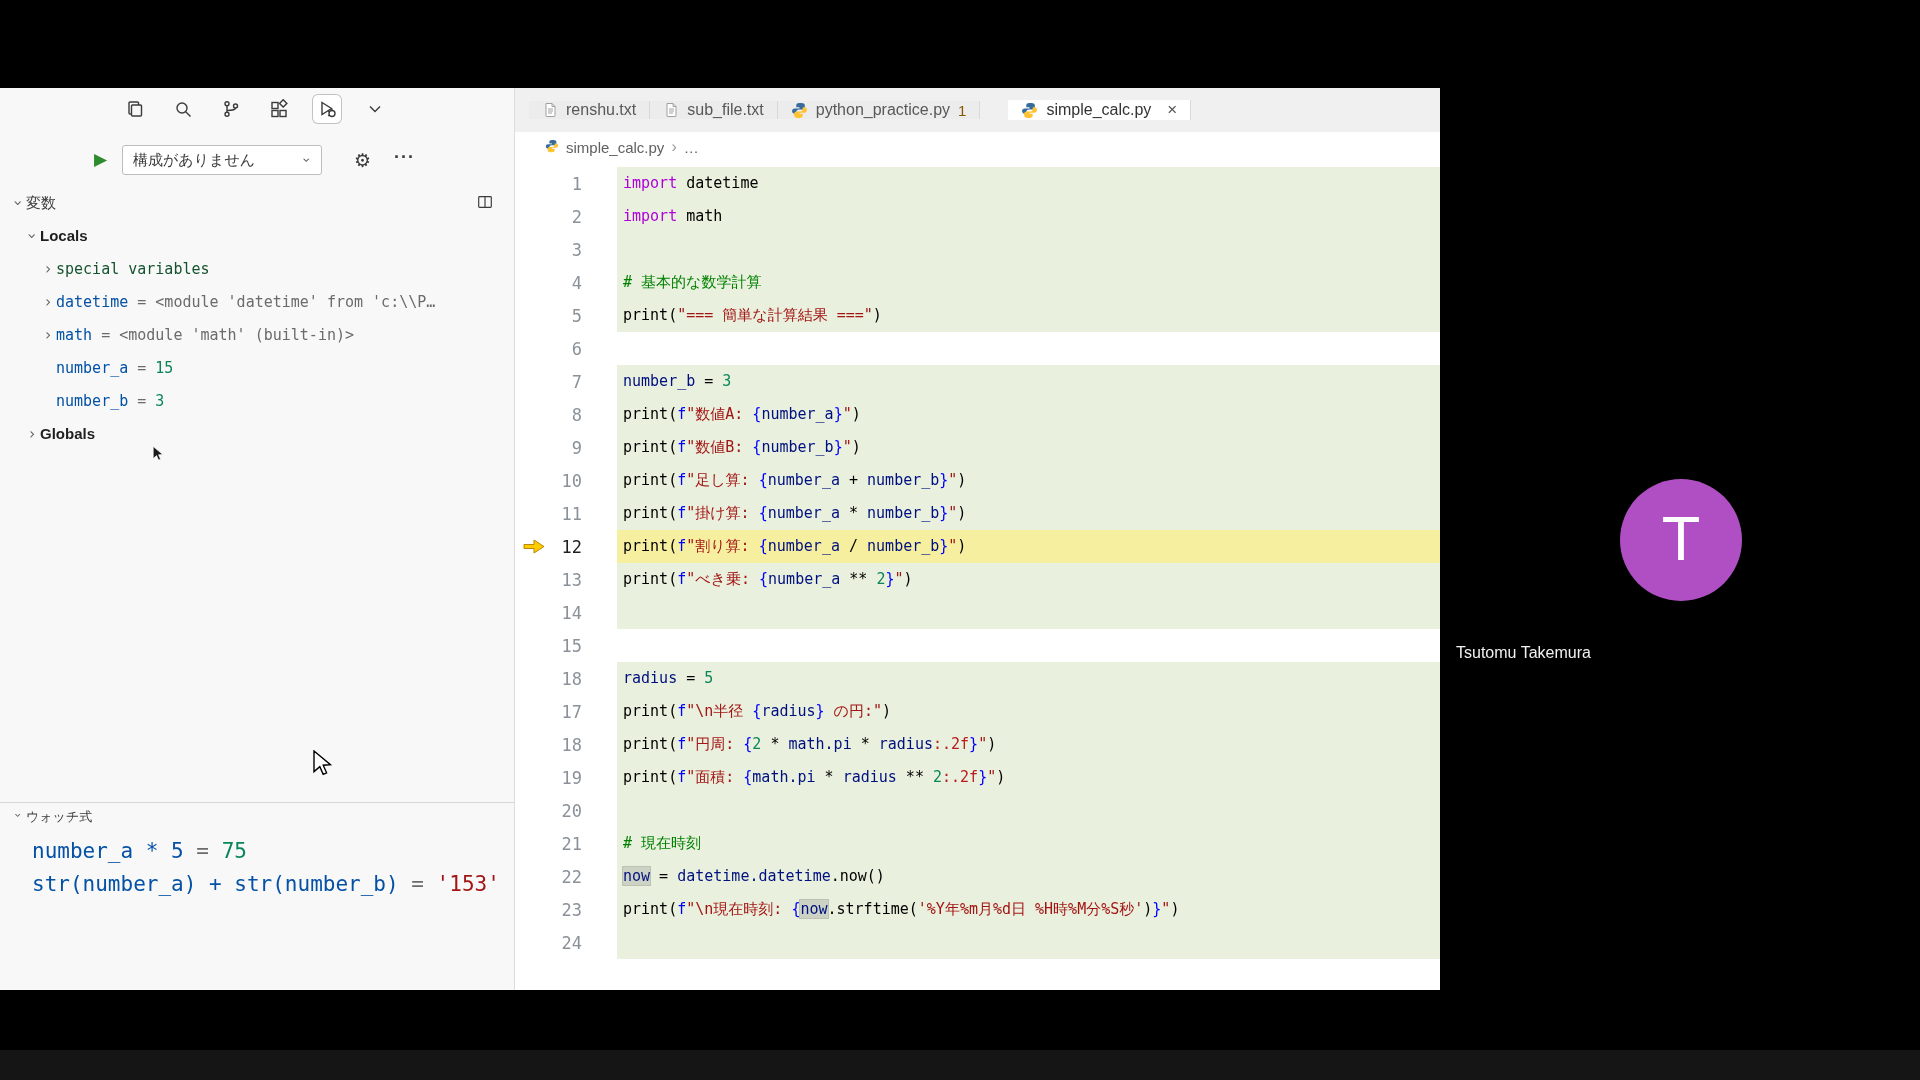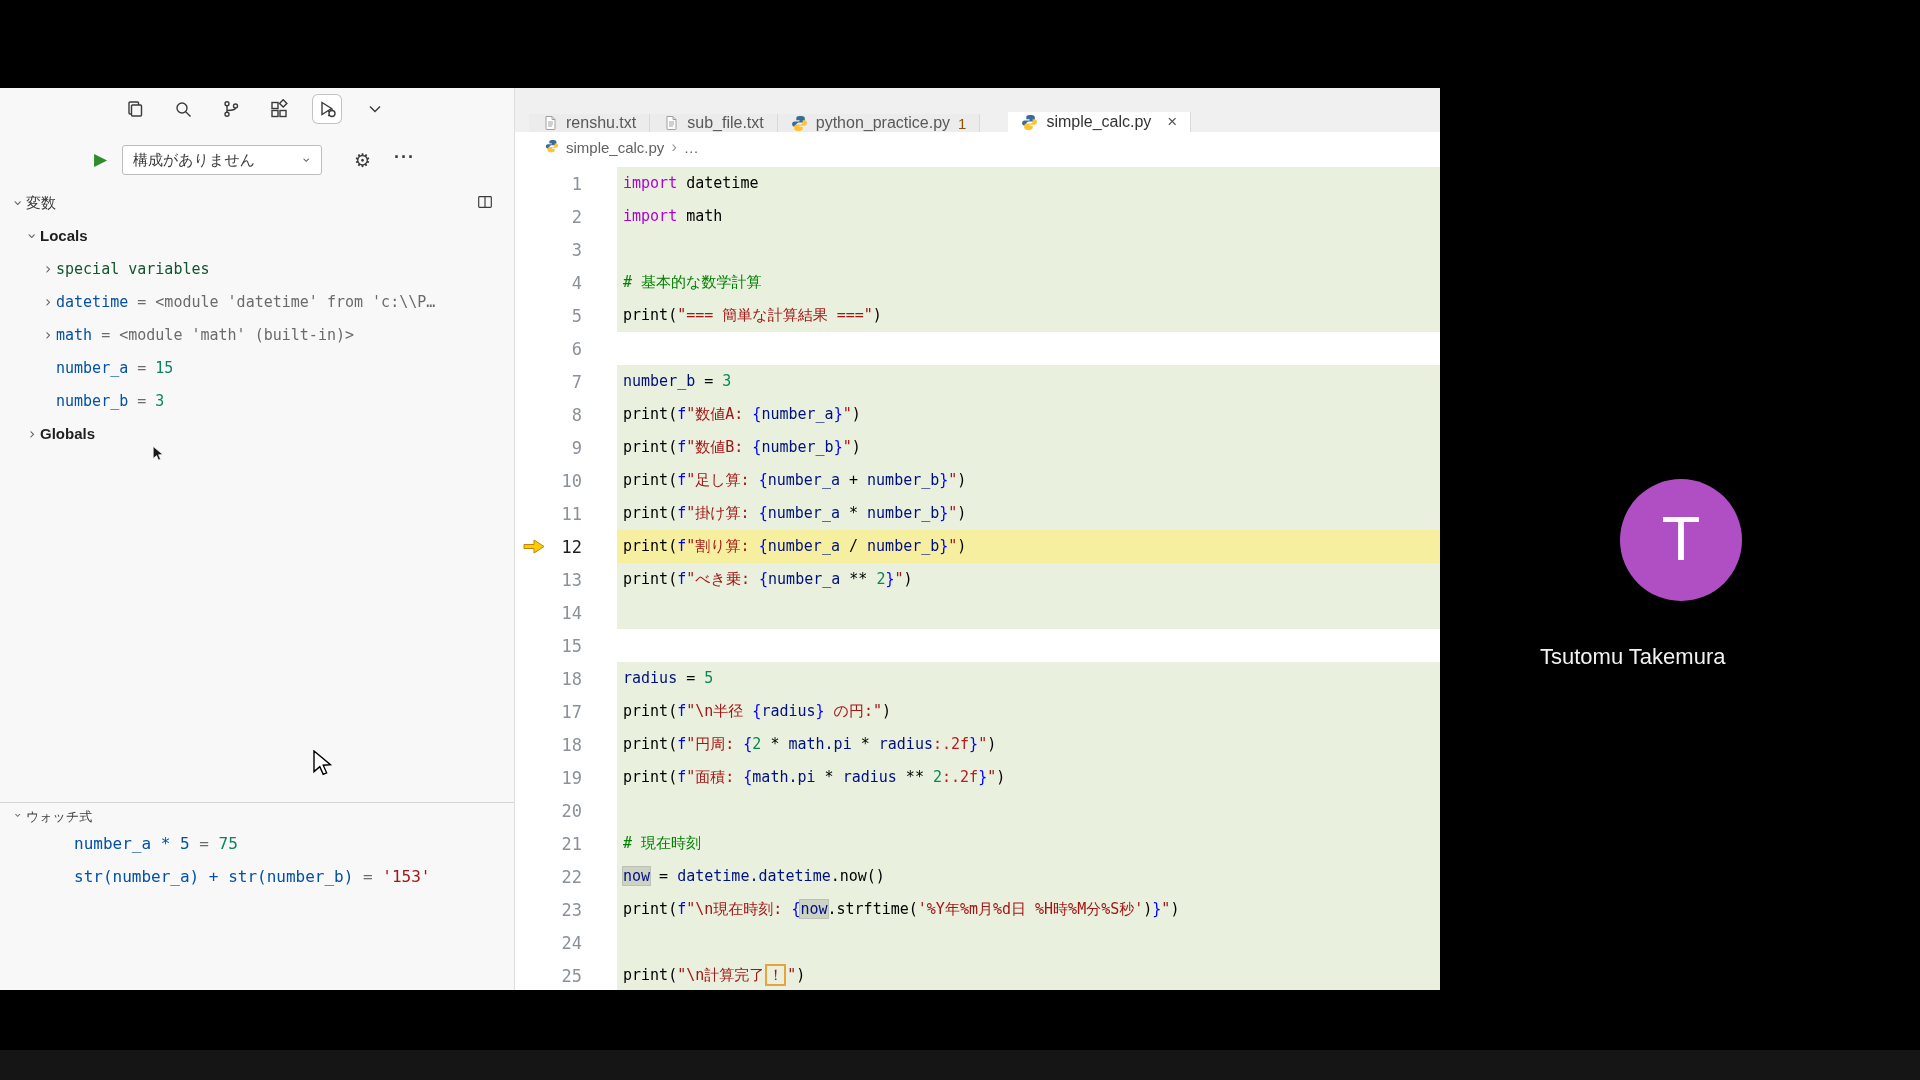--- a/index.html
+++ b/index.html
@@ -38,27 +38,27 @@
   .pt-sv{color:#14532d}
   .pt-nm2{color:#0451a5}
   .pt-gray{color:#6b6b6b}
   .pt-val{color:#098658}
   .pt-vstr{color:#a31515}
   .watch-divider{position:absolute;left:0;top:714px;width:100%;border-top:1px solid #d6d6d6}
   .watch-header{position:absolute;left:0;top:720px;height:24px;display:flex;align-items:flex-start;
                 font-size:13px;color:#3b3b3b;padding-left:10px}
   .watch-header .chev{font-size:12px}
   .watch{position:absolute;left:0;top:746px;width:100%}
-  .wrow{height:33px;display:flex;padding-left:74px;font-family:"DejaVu Sans Mono",monospace;
-        font-size:16px;white-space:pre;overflow:hidden}
+  .wrow{height:33px;display:flex;align-items:center;padding-left:32px;font-family:"DejaVu Sans Mono",monospace;
+        font-size:21px;white-space:pre;overflow:hidden}
 
   
   .editor{position:absolute;left:515px;top:0;right:0;height:100%;overflow:hidden;background:#fff}
   .tabbar{position:absolute;left:0;top:0;right:0;height:44px;background:#f0f0f0;display:flex;
-          align-items:flex-end;padding-left:14px;overflow:hidden}
+          align-items:center;padding-left:14px;overflow:hidden}
   .tab{display:flex;align-items:center;gap:8px;padding:0 13px;background:#ececec;border-right:1px solid #d9d9d9;
        font-size:16px;color:#585858;white-space:nowrap}
   .tab.active{background:#fff;color:#333}
   .tab-spacer{width:28px;flex:none}
   .tab .close{margin-left:8px;color:#555;font-size:17px}
   .badge{color:#895503;font-size:15px}
   .tabicon svg{display:block}
   .breadcrumb{position:absolute;left:0;top:44px;right:0;height:30px;background:#fff;display:flex;
               align-items:center;gap:7px;padding-left:30px;font-size:15px;color:#616161}
   .bc-sep{color:#9a9a9a;font-size:16px}
@@ -83,21 +83,21 @@
   .tk-pl{color:#000}
   .tk-fn{color:#000}
   .tk-fm{color:#b91c1c}
   .tk-hlw{color:#001080;background:#ccd2c4;box-shadow:0 0 0 1px #bcc2b4}
   .tk-boxed{color:#a31515;border:2px solid #eaa23c;padding:0 1px;margin:0 1px}
 
   
   .avatar{position:absolute;left:1620px;top:479px;width:122px;height:122px;border-radius:50%;
           display:flex;align-items:center;justify-content:center;color:#fff;font-size:58px;
           font-family:"DejaVu Sans",sans-serif}
-  .pname{position:absolute;left:1540px;top:644px;color:#f2f2f2;font-size:22px}
+  .pname{position:absolute;left:1456px;top:644px;color:#f2f2f2;font-size:16px}
   .bottombar{position:absolute;left:0;bottom:0;width:100%;height:30px;background:#151515}
   .cursor{position:absolute}
 </style>
 </head>
 <body>
 
 <div class="share">
 
   <div class="sidebar">
 
@@ -380,26 +380,20 @@
             <span class="ln">23</span>
           </div>
           <div class="lcode"><span class="tk-fn">print</span><span class="tk-pl">(</span><span class="tk-fp">f</span><span class="tk-st">"\n現在時刻: </span><span class="tk-br">{</span><span class="tk-hlw">now</span><span class="tk-pl">.</span><span class="tk-fn">strftime</span><span class="tk-pl">(</span><span class="tk-st">'%Y年%m月%d日 %H時%M分%S秒'</span><span class="tk-pl">)</span><span class="tk-br">}</span><span class="tk-st">"</span><span class="tk-pl">)</span></div>
         </div>
         <div class="line">
           <div class="gutter">
             <span class="ln">24</span>
           </div>
           <div class="lcode"></div>
         </div>
-        <div class="line">
-          <div class="gutter">
-            <span class="ln">25</span>
-          </div>
-          <div class="lcode"><span class="tk-fn">print</span><span class="tk-pl">(</span><span class="tk-st">"\n計算完了</span><span class="tk-boxed">！</span><span class="tk-st">"</span><span class="tk-pl">)</span></div>
-        </div>
       </div>
   </div>
 </div>
 
 <div class="avatar" style="background: rgb(176, 79, 196);">
   <span>T</span>
 </div>
 <div class="pname">Tsutomu Takemura</div>
 <div class="bottombar"></div>
 

